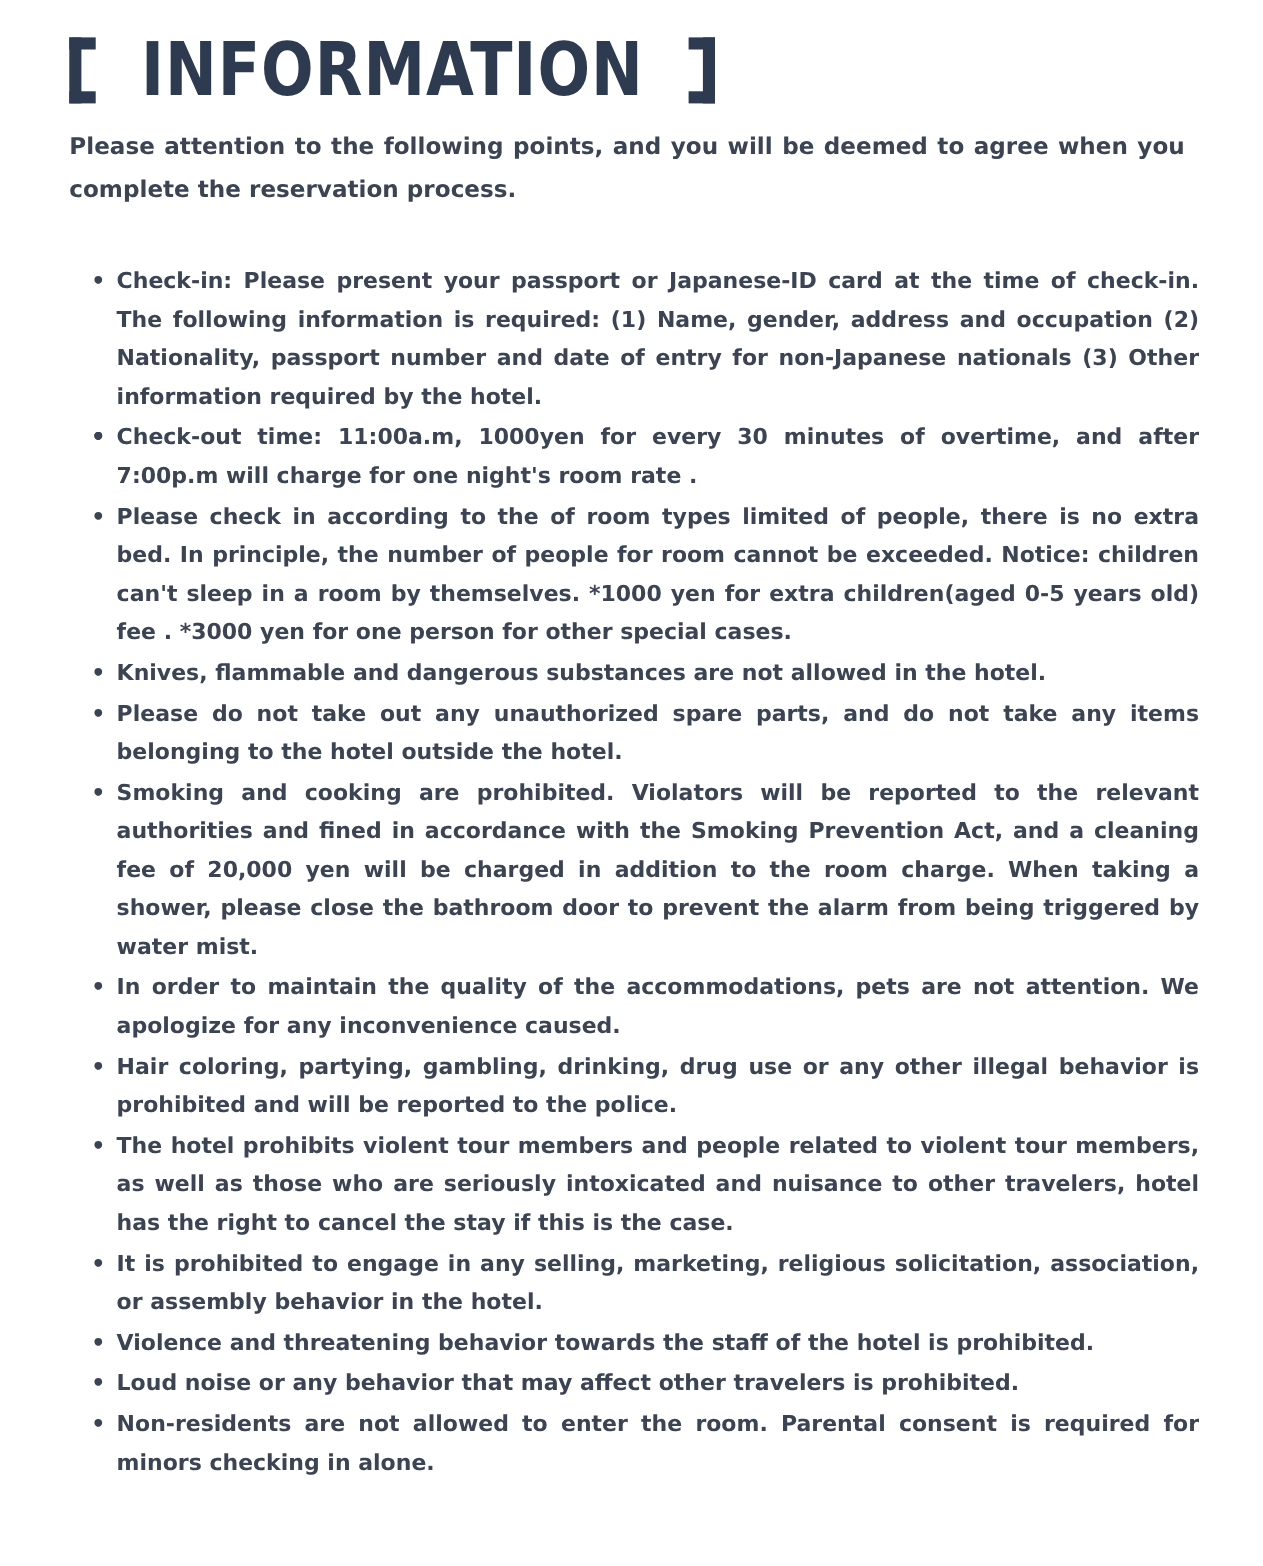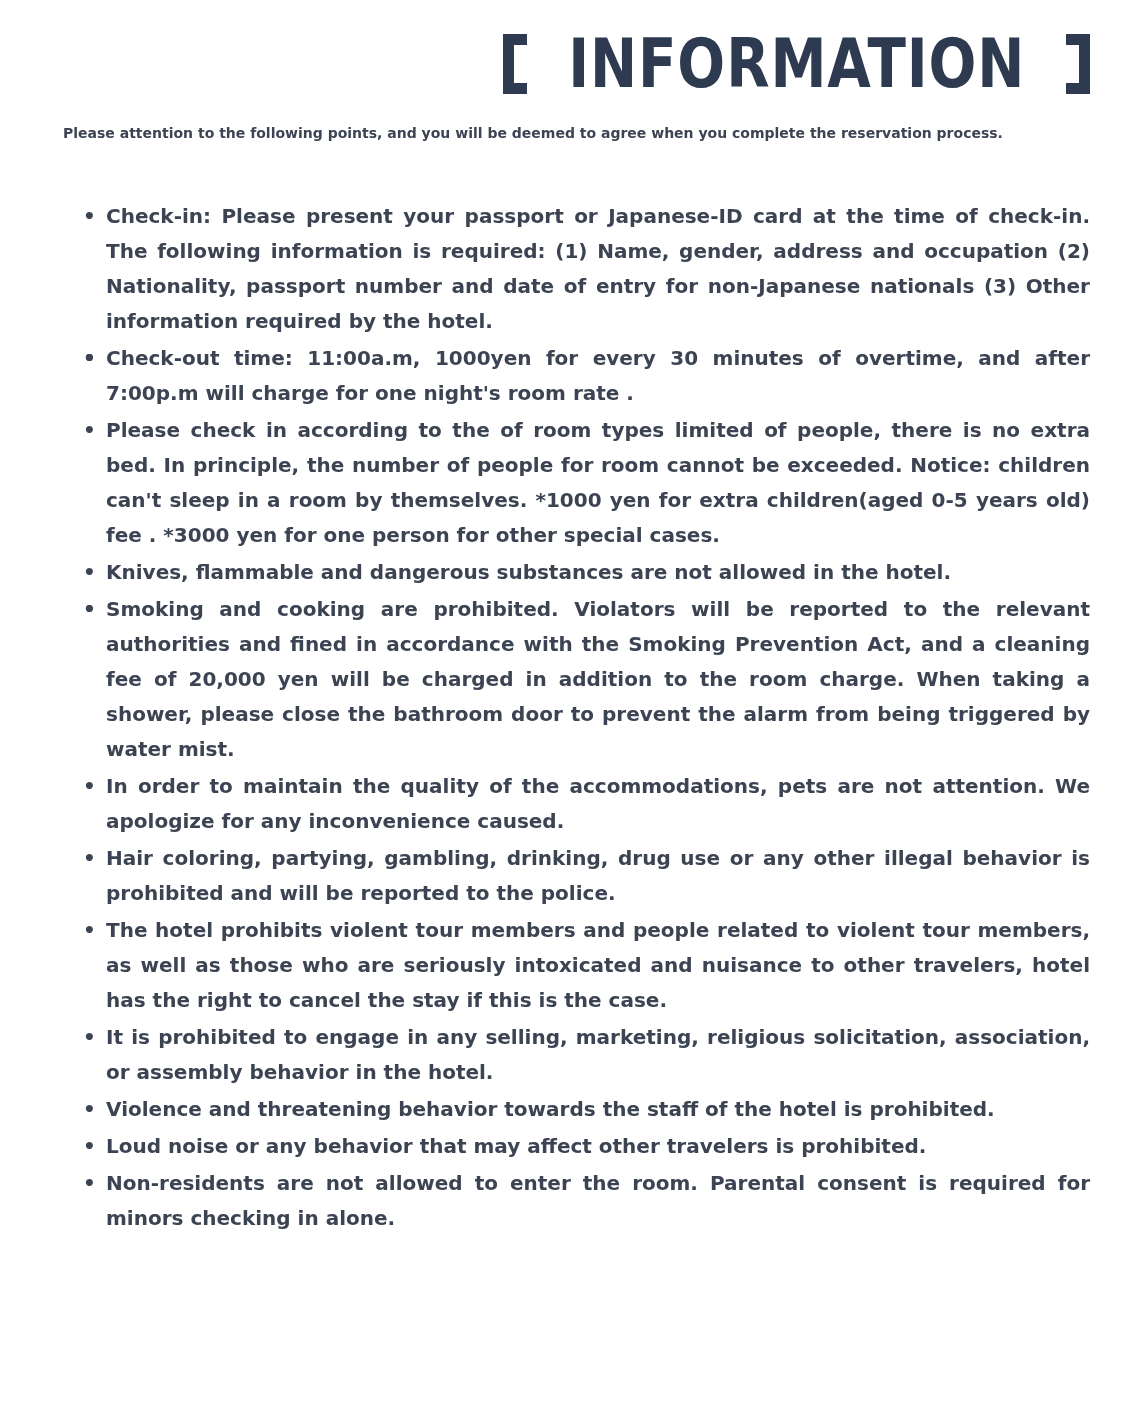--- a/index.html
+++ b/index.html
@@ -14,21 +14,21 @@
   .page {
     width: 1148px;
     height: 1424px;
     padding: 24px 58px 0 63px;
     background: #ffffff;
   }
   
   .title {
     margin: 4px 0 14px 0;
     display: flex;
-    justify-content: flex-end;
+    justify-content: flex-start;
     align-items: center;
     gap: 10px;
     color: #2d3a50;
   }
   .title-text {
     display: inline-block;
     font-size: 64px;
     line-height: 72px;
     font-weight: 800;
     letter-spacing: 1px;
@@ -40,21 +40,21 @@
     display: inline-block;
     width: 24px;
     height: 60px;
     border: 11px solid #2d3a50;
   }
   .bracket.left  { border-right: none; }
   .bracket.right { border-left: none; }
   
   .intro {
     margin: 0 13px 0 0;
-    font-size: 14px;
+    font-size: 21px;
     font-weight: bold;
     line-height: 39px;
     text-align: justify;
     color: #3c4453;
   }
   
   .rules {
     list-style: none;
     margin: 46px 0 0 0;
     padding: 0;
@@ -108,20 +108,21 @@
     <li>
       <span class="bullet">•</span>
       <span>Please check in according to the of room types limited of people, there is no extra bed. In principle, the number of people for room cannot be exceeded. Notice: children can't sleep in a room by themselves. *1000 yen for extra children(aged 0-5 years old) fee . *3000 yen for one person for other special cases.</span>
     </li>
     <li>
       <span class="bullet">•</span>
       <span>Knives, flammable and dangerous substances are not allowed in the hotel.</span>
     </li>
     <li>
       <span class="bullet">•</span>
+      <span>Please do not take out any unauthorized spare parts, and do not take any items belonging to the hotel outside the hotel.</span>
     </li>
     <li>
       <span class="bullet">•</span>
       <span>Smoking and cooking are prohibited. Violators will be reported to the relevant authorities and fined in accordance with the Smoking Prevention Act, and a cleaning fee of 20,000 yen will be charged in addition to the room charge. When taking a shower, please close the bathroom door to prevent the alarm from being triggered by water mist.</span>
     </li>
     <li>
       <span class="bullet">•</span>
       <span>In order to maintain the quality of the accommodations, pets are not attention. We apologize for any inconvenience caused.</span>
     </li>
     <li>

